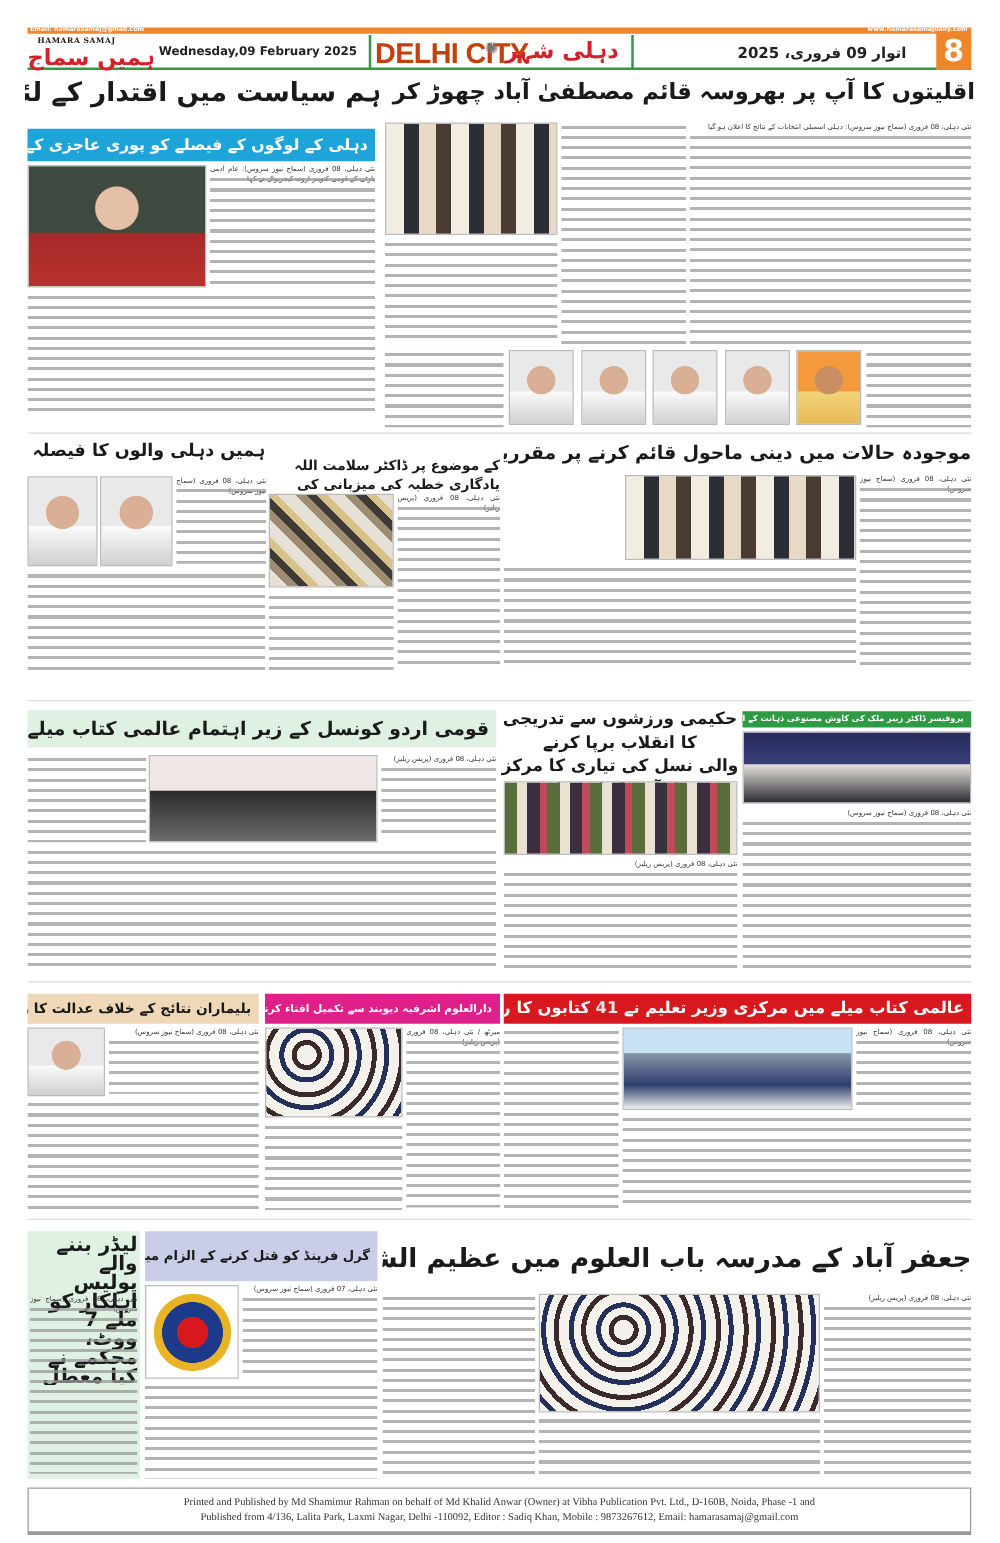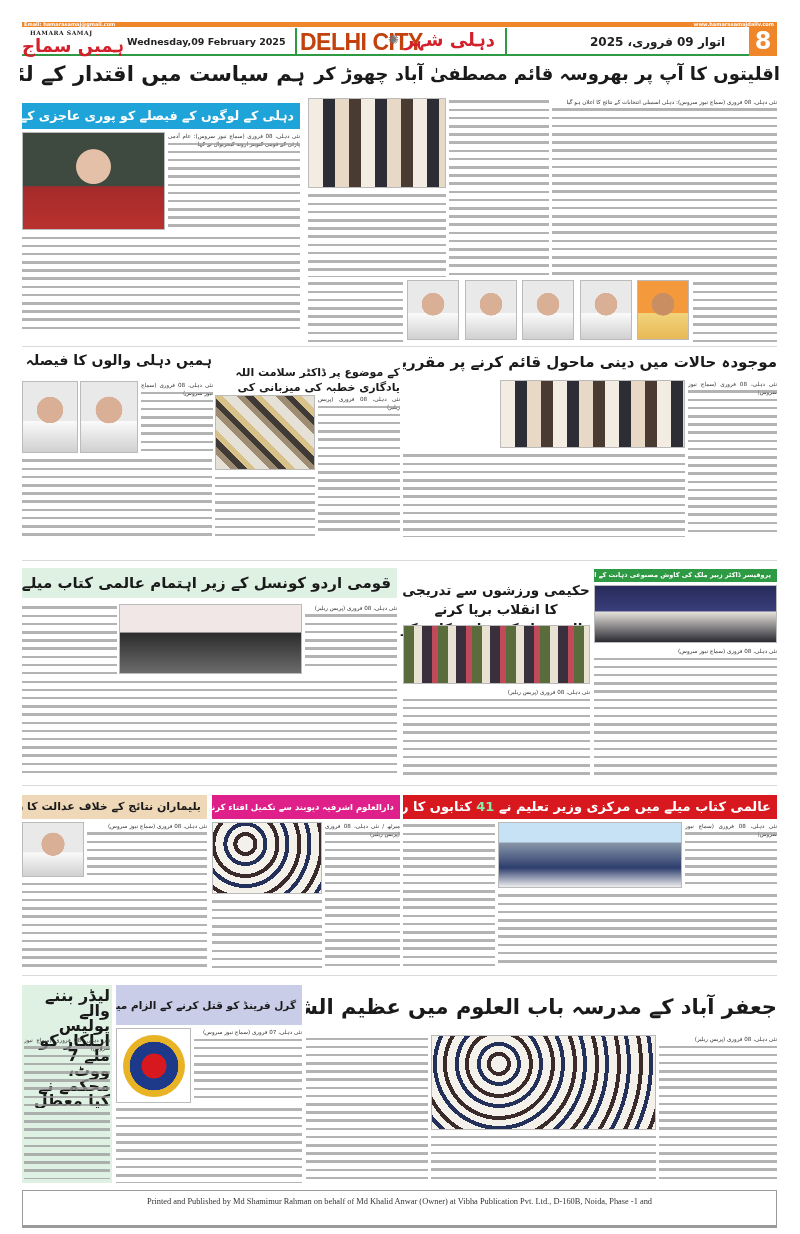--- a/index.html
+++ b/index.html
@@ -158,21 +158,21 @@
 </div>
 <div class="abs photo photo-panel" style="left:119px; top:604px; width:183px; height:70px;"></div>
 <div class="abs text-col urdu" style="left:305px; top:604px; width:92px; height:70px;">
   <span class="ln">نئی دہلی، 08 فروری (پریس ریلیز)</span>
   <div class="filler" style="height:60px;"></div>
 </div>
 <div class="abs text-col" style="left:22px; top:678px; width:375px; height:100px;">
   <div class="filler" style="height:100px;"></div>
 </div>
 
-<div class="abs headline h-med urdu" style="left:400px; top:581px; width:192px; text-align:center; white-space:normal; line-height:19px; font-size:13.5px;">
+<div class="abs headline h-med urdu" style="left:400px; top:566px; width:192px; text-align:center; white-space:normal; line-height:19px; font-size:13.5px;">
   <span>حکیمی ورزشوں سے تدریجی کا انقلاب برپا کرنے</span><br>
   <span>والی نسل کی تیاری کا مرکز بنا، آئیڈیل اسکول</span>
 </div>
 <div class="abs photo photo-school" style="left:403px; top:625px; width:187px; height:59px;"></div>
 <div class="abs text-col urdu" style="left:403px; top:688px; width:187px; height:90px;">
   <span class="ln">نئی دہلی، 08 فروری (پریس ریلیز)</span>
   <div class="filler" style="height:80px;"></div>
 </div>
 
 <div class="abs banner banner-green urdu" style="left:594px; top:569px; width:183px; height:13px; line-height:13px; font-size:6.5px; text-align:right;">پروفیسر ڈاکٹر زبیر ملک کی کاوش مصنوعی ذہانت کے اردو میڈیم طلباء کیلئے عظیم تحفہ</div>
@@ -199,21 +199,21 @@
 <div class="abs text-col urdu" style="left:325px; top:822px; width:75px; height:146px;">
   <span class="ln">میرٹھ / نئی دہلی، 08 فروری (پریس ریلیز)</span>
   <div class="filler" style="height:136px;"></div>
 </div>
 <div class="abs text-col" style="left:212px; top:898px; width:110px; height:70px;">
   <div class="filler" style="height:70px;"></div>
 </div>
 
 <div class="abs banner banner-red urdu" style="left:403px; top:795px; width:374px; height:24px; line-height:24px; font-size:13px; text-align:right;">
   <span>عالمی کتاب میلے میں مرکزی وزیر تعلیم نے</span>
-  <span style="color:#86efac;">41</span>
+  <span style="color:#e5e5e5;">41</span>
   <span>کتابوں کا رسم اجرا کیا</span>
 </div>
 <div class="abs photo photo-yuva" style="left:498px; top:822px; width:184px; height:66px;"></div>
 <div class="abs text-col urdu" style="left:685px; top:822px; width:92px; height:66px;">
   <span class="ln">نئی دہلی، 08 فروری (سماج نیوز سروس)</span>
   <div class="filler" style="height:56px;"></div>
 </div>
 <div class="abs text-col" style="left:403px; top:822px; width:92px; height:146px;">
   <div class="filler" style="height:146px;"></div>
 </div>
@@ -250,13 +250,14 @@
 <div class="abs text-col urdu" style="left:659px; top:1035px; width:118px; height:148px;">
   <span class="ln">نئی دہلی، 08 فروری (پریس ریلیز)</span>
   <div class="filler" style="height:138px;"></div>
 </div>
 <div class="abs text-col" style="left:431px; top:1133px; width:225px; height:50px;">
   <div class="filler" style="height:50px;"></div>
 </div>
 
 <div class="abs footer">
   <div>Printed and Published by Md Shamimur Rahman on behalf of Md Khalid Anwar (Owner) at Vibha Publication Pvt. Ltd., D-160B, Noida, Phase -1 and</div>
+  <div>Published from 4/136, Lalita Park, Laxmi Nagar, Delhi -110092,  Editor : Sadiq Khan, Mobile : 9873267612, Email: hamarasamaj@gmail.com</div>
 </div>
 
 </body></html>

